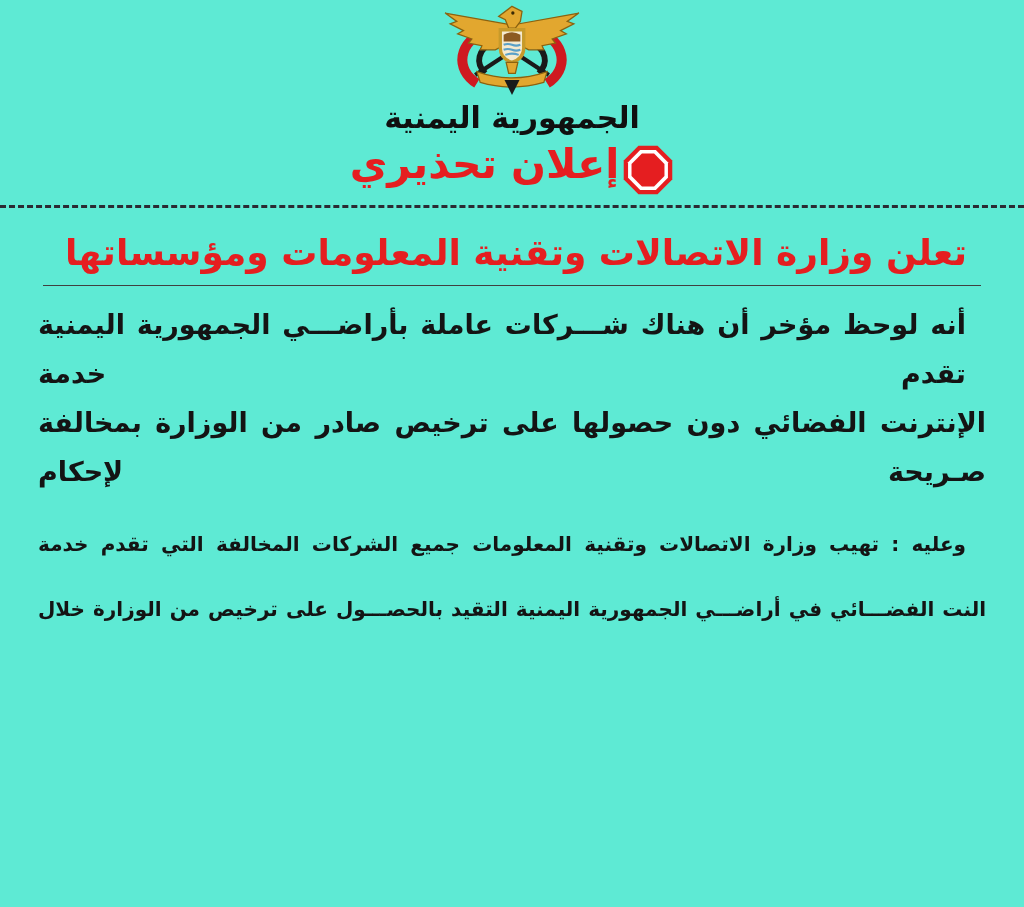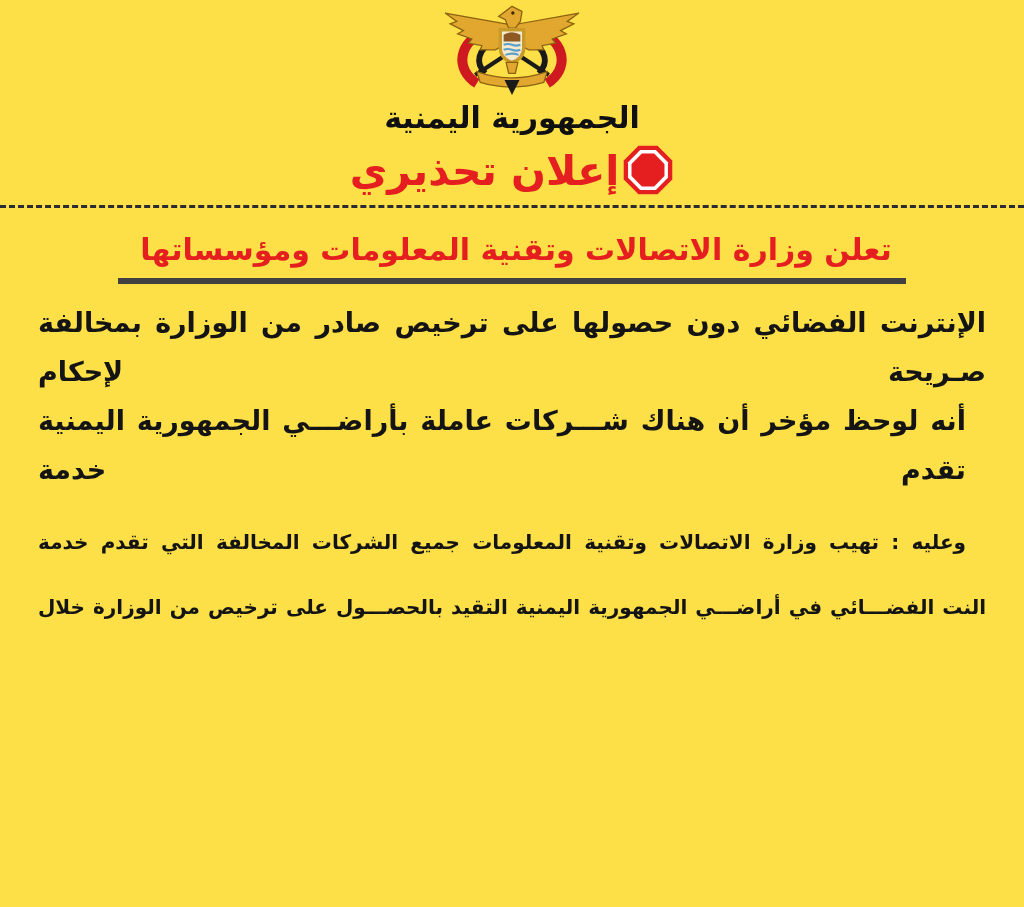--- a/index.html
+++ b/index.html
@@ -2,53 +2,53 @@
 <html lang="ar"><head>
 <meta charset="utf-8">
 <style>
   html, body { margin: 0; padding: 0; }
   body {
     width: 1024px; height: 907px;
     background: #ffffff;
     font-family: "DejaVu Sans", sans-serif;
     overflow: hidden;
   }
-  .page { position: relative; width: 1024px; height: 907px; background: #fde047; }
+  .page { position: relative; width: 1024px; height: 907px; background: #5eead4; }
 
   
   .header { text-align: center; padding-top: 3px; }
   .emblem { display: block; margin: 0 auto; }
   .country-title {
     font-size: 30px; font-weight: bold; color: #101010;
     line-height: 1.25; margin-top: 4px; direction: rtl;
   }
   .ministry-title {
     font-size: 37px; font-weight: bold; color: #101010;
     line-height: 1.2; margin-top: 1px; direction: rtl;
   }
   .warning-row {
-    display: flex; justify-content: center; align-items: flex-end;
+    display: flex; justify-content: center; align-items: flex-start;
     direction: rtl; gap: 3px; margin-top: 7px;
   }
   .warning-text { color: #e51e20; font-size: 41px; font-weight: bold; line-height: 1; padding-bottom: 4px; }
   .stop-icon { display: block; }
 
   
   .separator {
     border: none; border-top: 3px dashed #2b2b33;
     margin: 9px 0 0 0; width: 1024px;
   }
 
   
   .content { direction: rtl; padding: 0 38px; color: #141414; }
   .heading-wrap { text-align: center; margin-top: 22px; }
   .heading {
     display: inline-block; color: #e51e20;
-    font-size: 30px; font-weight: bold; line-height: 1.3;
-    border-bottom: 6px solid #404040;
+    font-size: 36px; font-weight: bold; line-height: 1.3;
+    border-bottom: 1px solid #404040;
     padding: 0 14px 9px 22px;
   }
   .para1 { margin-top: 14px; }
   .para2 { margin-top: 16px; }
   .line {
     font-weight: bold;
     text-align: justify; text-align-last: justify;
   }
   .para1 .line { font-size: 27px; line-height: 49px; }
   .para2 .line { font-size: 20px; line-height: 65px; }
@@ -109,22 +109,22 @@
 
   <hr class="separator">
 
   <div class="content">
 
     <div class="heading-wrap">
       <span class="heading">تعلن وزارة الاتصالات وتقنية المعلومات ومؤسساتها</span>
     </div>
 
     <div class="para1">
+      <div class="line first">أنه لوحظ مؤخر  أن هناك شـــركات عاملة بأراضـــي الجمهورية اليمنية تقدم خدمة</div>
       <div class="line">الإنترنت الفضائي دون حصولها على ترخيص صادر من الوزارة بمخالفة صـريحة لإحكام</div>
-      <div class="line first">أنه لوحظ مؤخر  أن هناك شـــركات عاملة بأراضـــي الجمهورية اليمنية تقدم خدمة</div>
     </div>
 
     <div class="para2">
       <div class="line first">وعليه : تهيب وزارة الاتصالات وتقنية المعلومات جميع الشركات المخالفة التي تقدم خدمة</div>
       <div class="line">النت الفضـــائي في أراضـــي الجمهورية اليمنية التقيد بالحصـــول على ترخيص من الوزارة خلال</div>
 
     </div>
 
   </div>
 </div>

